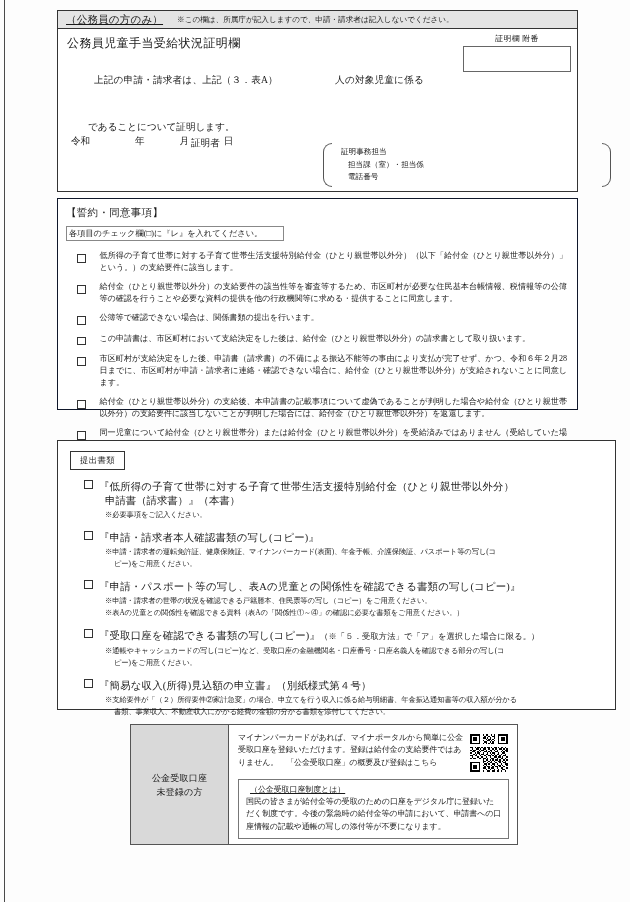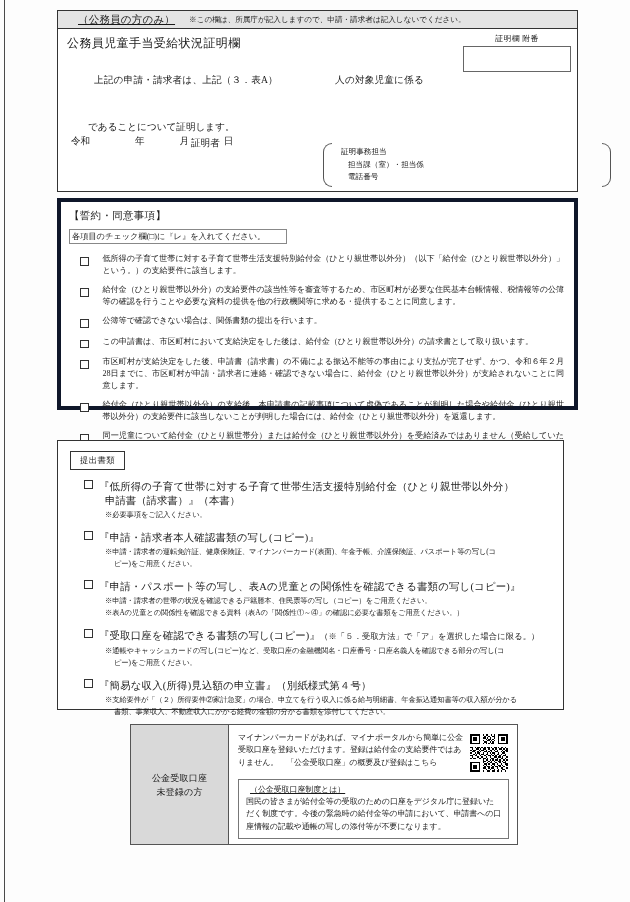--- a/index.html
+++ b/index.html
@@ -34,21 +34,21 @@
     border: 1px solid #333;
     box-sizing: border-box;
     background: #fff;
   }
   .civil-head {
     height: 18px;
     background: #e4e4e4;
     border-bottom: 1px solid #333;
     display: flex;
     align-items: center;
-    padding-left: 20px;
+    padding-left: 8px;
     box-sizing: border-box;
   }
   .civil-head .only {
     font-size: 10.5px;
     text-decoration: underline;
     letter-spacing: .2px;
   }
   .civil-head .note {
     font-size: 7.6px;
     margin-left: 14px;
@@ -148,21 +148,21 @@
   }
   .brace-area .btext .ind { padding-left: 7px; display:block; }
 
   
   #sec-pledge {
     position: absolute;
     left: 57px;
     top: 198px;
     width: 521px;
     height: 212px;
-    border: 4px solid #0f172a;
+    border: 1px solid #0f172a;
     box-sizing: border-box;
     background: #fff;
     padding: 7px 10px 0 8px;
   }
   .pledge-title {
     font-size: 10.5px;
     letter-spacing: .3px;
   }
   .pledge-instr {
     display: inline-block;
@@ -194,21 +194,21 @@
     line-height: 11.6px;
     letter-spacing: -.05px;
     text-align: justify;
   }
 
   
   #sec-docs {
     position: absolute;
     left: 57px;
     top: 440px;
-    width: 507px;
+    width: 559px;
     height: 270px;
     border: 1px solid #333;
     box-sizing: border-box;
     background: #fff;
     padding: 8px 10px 0 12px;
   }
   .docs-tag {
     display: inline-block;
     border: 1px solid #333;
     font-size: 8.4px;

